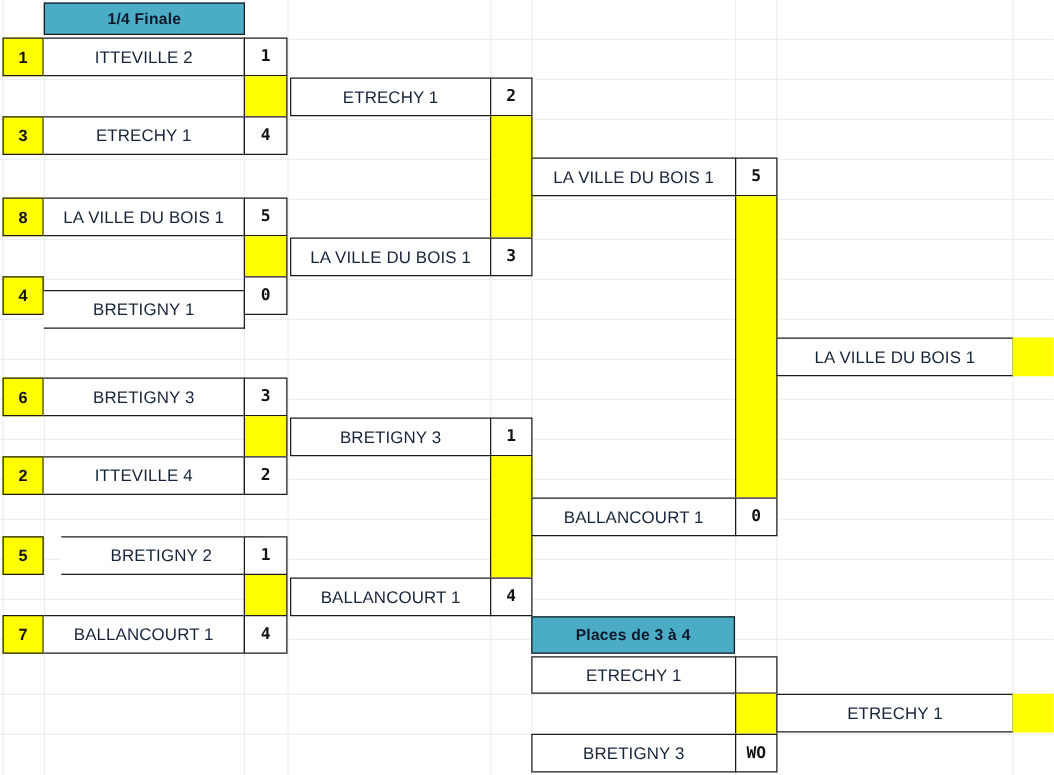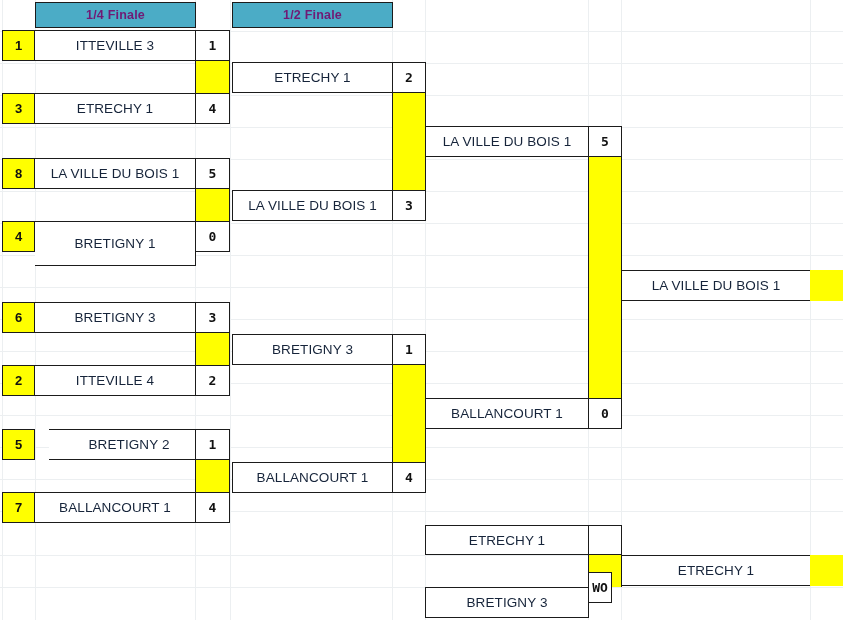--- a/index.html
+++ b/index.html
@@ -15,21 +15,21 @@
   
   .gridline-h{position:absolute;left:0;width:843px;height:1px;background:#eceff1;}
   .gridline-v{position:absolute;top:0;height:620px;width:1px;background:#eceff1;}
 
   .cell{position:absolute;box-sizing:border-box;display:flex;align-items:center;justify-content:center;}
 
   
   .round-hdr{
     background:#4BACC6;
     border:1px solid #1b1b1b;
-    color:#701a75;
+    color:#0f172a;
     font-weight:bold;
     font-size:12.5px;
     letter-spacing:.2px;
   }
 
   
   .seed{
     background:#FFFF00;
     border:1.6px solid #1b1b1b;
     font-weight:bold;
@@ -97,40 +97,40 @@
   <div class="gridline-v" style="left:35px"></div>
   <div class="gridline-v" style="left:195px"></div>
   <div class="gridline-v" style="left:230px"></div>
   <div class="gridline-v" style="left:392px"></div>
   <div class="gridline-v" style="left:425px"></div>
   <div class="gridline-v" style="left:588px"></div>
   <div class="gridline-v" style="left:621px"></div>
   <div class="gridline-v" style="left:810px"></div>
 
   <div class="cell round-hdr" style="left:35px;top:2px;width:161px;height:26px">1/4 Finale</div>
-  <div class="cell round-hdr" style="left:232px;top:2px;width:161px;height:26px">1/2 Finale</div>
+  <div class="cell round-hdr" style="left:425px;top:493px;width:163px;height:30px">Places de 3 à 4</div>
 
   <div class="cell seed" style="left:2px;top:30px;width:33px;height:31px">1</div>
-  <div class="cell team" style="left:35px;top:30px;width:161px;height:31px">ITTEVILLE 3</div>
+  <div class="cell team" style="left:35px;top:30px;width:161px;height:31px">ITTEVILLE 2</div>
   <div class="cell score" style="left:195px;top:30px;width:35px;height:31px">1</div>
 
   <div class="cell spine" style="left:195px;top:61px;width:35px;height:32px"></div>
 
   <div class="cell seed" style="left:2px;top:93px;width:33px;height:31px">3</div>
   <div class="cell team" style="left:35px;top:93px;width:161px;height:31px">ETRECHY 1</div>
   <div class="cell score" style="left:195px;top:93px;width:35px;height:31px">4</div>
 
   <div class="cell seed" style="left:2px;top:158px;width:33px;height:31px">8</div>
   <div class="cell team" style="left:35px;top:158px;width:161px;height:31px">LA VILLE DU BOIS 1</div>
   <div class="cell score" style="left:195px;top:158px;width:35px;height:31px">5</div>
 
   <div class="cell spine" style="left:195px;top:189px;width:35px;height:32px"></div>
 
   <div class="cell seed" style="left:2px;top:221px;width:33px;height:31px">4</div>
-  <div class="cell team" style="left:35px;top:221px;width:161px;height:45px">BRETIGNY 1</div>
+  <div class="cell team" style="left:35px;top:232px;width:161px;height:31px">BRETIGNY 1</div>
   <div class="cell score" style="left:195px;top:221px;width:35px;height:31px">0</div>
 
   <div class="cell seed" style="left:2px;top:302px;width:33px;height:31px">6</div>
   <div class="cell team" style="left:35px;top:302px;width:161px;height:31px">BRETIGNY 3</div>
   <div class="cell score" style="left:195px;top:302px;width:35px;height:31px">3</div>
 
   <div class="cell spine" style="left:195px;top:333px;width:35px;height:32px"></div>
 
   <div class="cell seed" style="left:2px;top:365px;width:33px;height:31px">2</div>
   <div class="cell team" style="left:35px;top:365px;width:161px;height:31px">ITTEVILLE 4</div>
@@ -172,18 +172,18 @@
 
   <div class="cell team standalone" style="left:621px;top:270px;width:190px;height:31px">LA VILLE DU BOIS 1</div>
   <div class="cell ymark" style="left:810px;top:270px;width:33px;height:31px"></div>
 
   <div class="cell team standalone" style="left:425px;top:525px;width:164px;height:30px">ETRECHY 1</div>
   <div class="cell score" style="left:588px;top:525px;width:34px;height:30px"></div>
 
   <div class="cell spine" style="left:588px;top:555px;width:34px;height:32px"></div>
 
   <div class="cell team standalone" style="left:425px;top:587px;width:164px;height:31px">BRETIGNY 3</div>
-  <div class="cell score" style="left:588px;top:572px;width:24px;height:31px">WO</div>
+  <div class="cell score" style="left:588px;top:587px;width:34px;height:31px">WO</div>
 
   <div class="cell team standalone" style="left:621px;top:555px;width:190px;height:31px">ETRECHY 1</div>
   <div class="cell ymark" style="left:810px;top:555px;width:33px;height:31px"></div>
 
 </div>
 
 </body></html>

